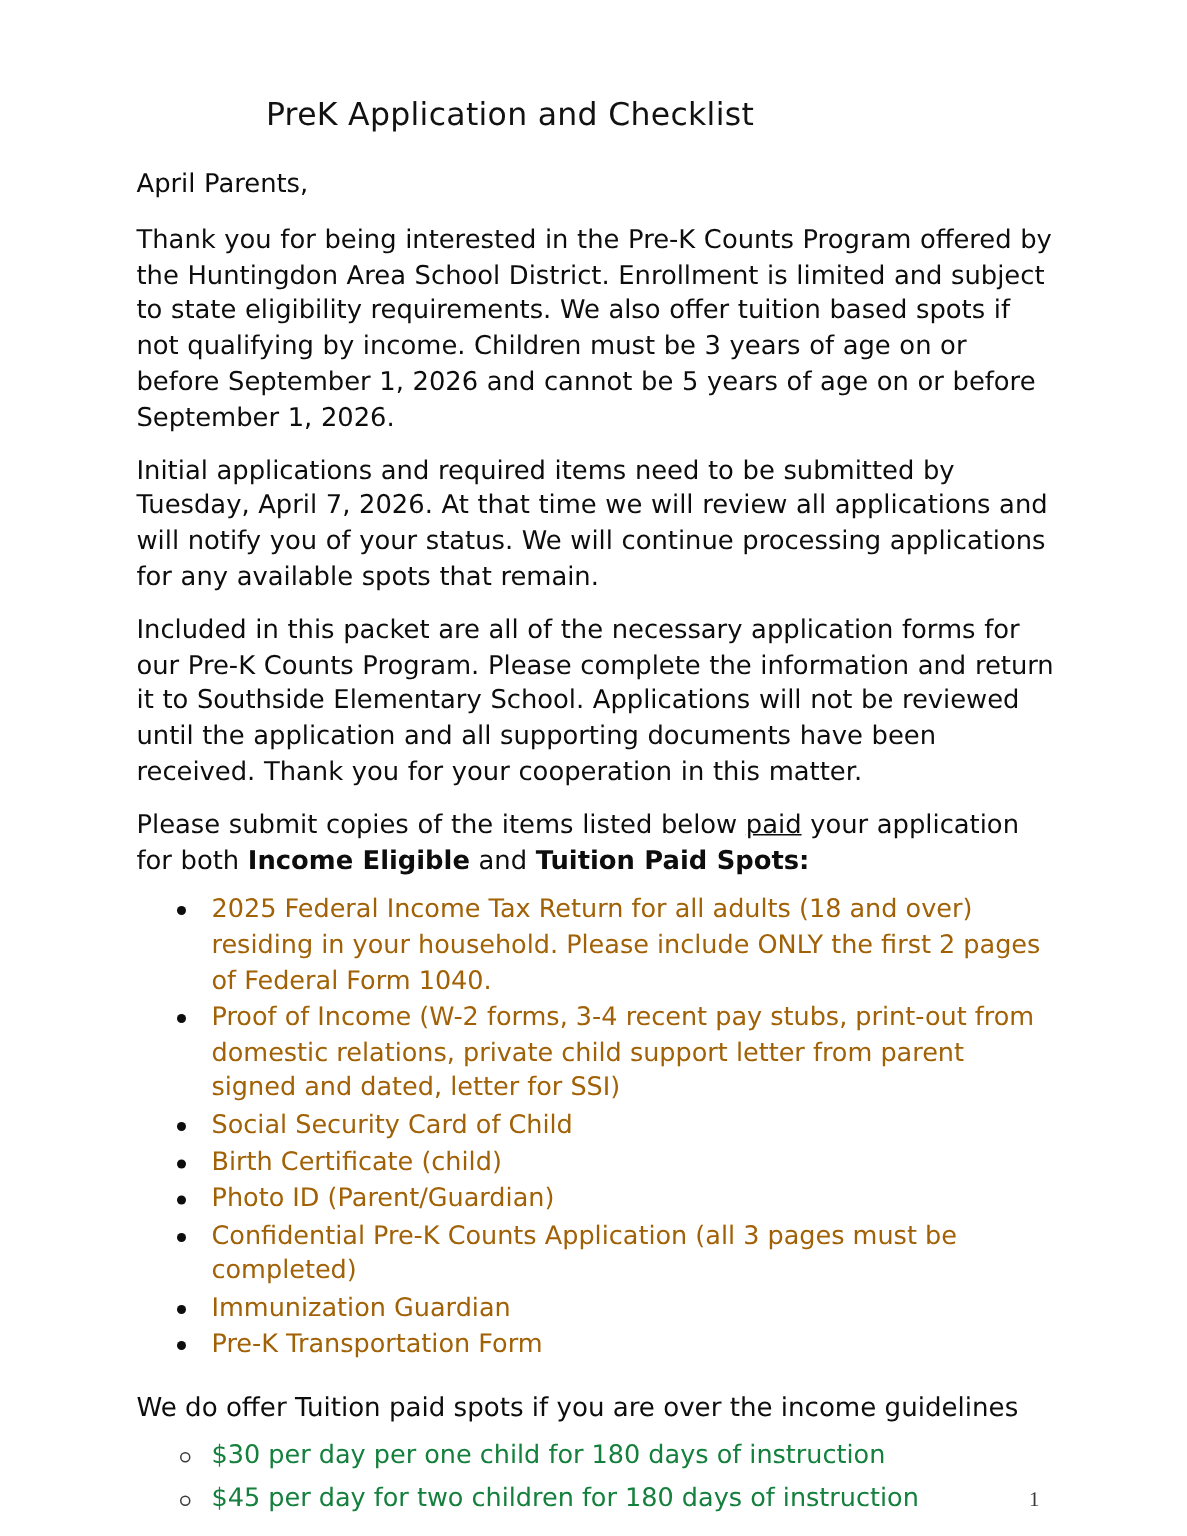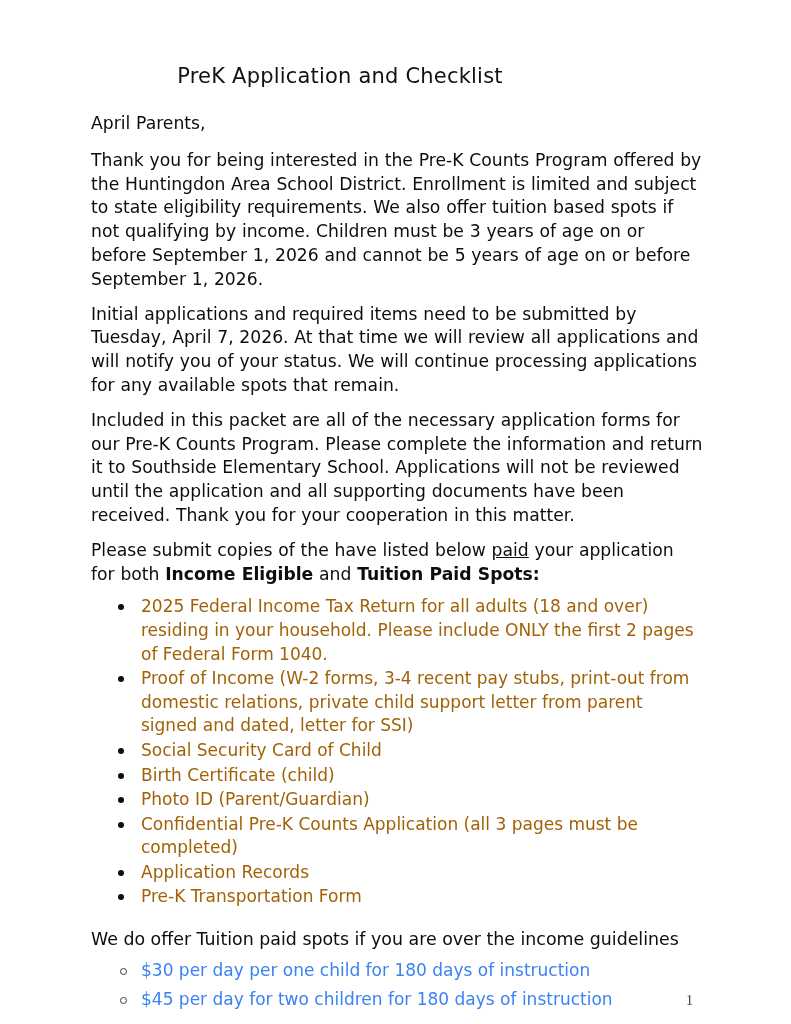--- a/index.html
+++ b/index.html
@@ -92,21 +92,21 @@
     margin: 8px 0 0 0;
     padding: 0;
     list-style: none;
   }
   .circle-list > li {
     position: relative;
     font-size: 17px;
     line-height: 23.6px;
     padding-left: 50px;
     margin-bottom: 5px;
-    color: #3b82f6;
+    color: #15803d;
   }
   .circle-list > li::before {
     content: "";
     position: absolute;
     left: 29px;
     top: 9px;
     width: 5px;
     height: 5px;
     border: 1.3px solid #3a3a3a;
     background: transparent;
@@ -134,30 +134,30 @@
   <div class="body-block">
 
     <p class="para salutation">April Parents,</p>
 
     <p class="para">Thank you for being interested in the Pre-K Counts Program offered by the Huntingdon Area School District.  Enrollment is limited and subject to state eligibility requirements.  We also offer tuition based spots if not qualifying by income.  Children must be 3 years of age on or before September 1, 2026 and cannot be 5 years of age on or before September 1, 2026.</p>
 
     <p class="para">Initial applications and required items need to be submitted by Tuesday, April 7, 2026.  At that time we will review all applications and will notify you of your status.  We will continue processing applications for any available spots that remain.</p>
 
     <p class="para">Included in this packet are all of the necessary application forms for our Pre-K Counts Program. Please complete the information and return it to Southside Elementary School.  Applications will not be reviewed until the application and all supporting documents have been received.  Thank you for your cooperation in this matter.</p>
 
-    <p class="para tight"><span>Please submit copies of the have listed below </span><span class="u">paid</span><span> your application for both </span><span class="b">Income Eligible</span><span> and </span><span class="b">Tuition Paid Spots:</span></p>
+    <p class="para tight"><span>Please submit copies of the items listed below </span><span class="u">paid</span><span> your application for both </span><span class="b">Income Eligible</span><span> and </span><span class="b">Tuition Paid Spots:</span></p>
 
     <ul class="bullet-list">
       <li>2025 Federal Income Tax Return for all adults (18 and over) residing in your household. Please include ONLY the first 2 pages of Federal Form 1040.</li>
       <li>Proof of Income (W-2 forms, 3-4 recent pay stubs, print-out from domestic relations, private child support letter from parent signed and dated, letter for SSI)</li>
       <li>Social Security Card of Child</li>
       <li>Birth Certificate (child)</li>
       <li>Photo ID (Parent/Guardian)</li>
       <li>Confidential Pre-K Counts Application (all 3 pages must be completed)</li>
-      <li>Application Records</li>
+      <li>Immunization Guardian</li>
       <li>Pre-K Transportation Form</li>
     </ul>
 
     <p class="sub-heading">We do offer Tuition paid spots if you are over the income guidelines</p>
 
     <ul class="circle-list">
       <li>$30 per day per one child for 180 days of instruction</li>
       <li>$45 per day for two children for 180 days of instruction</li>
 
     </ul>

